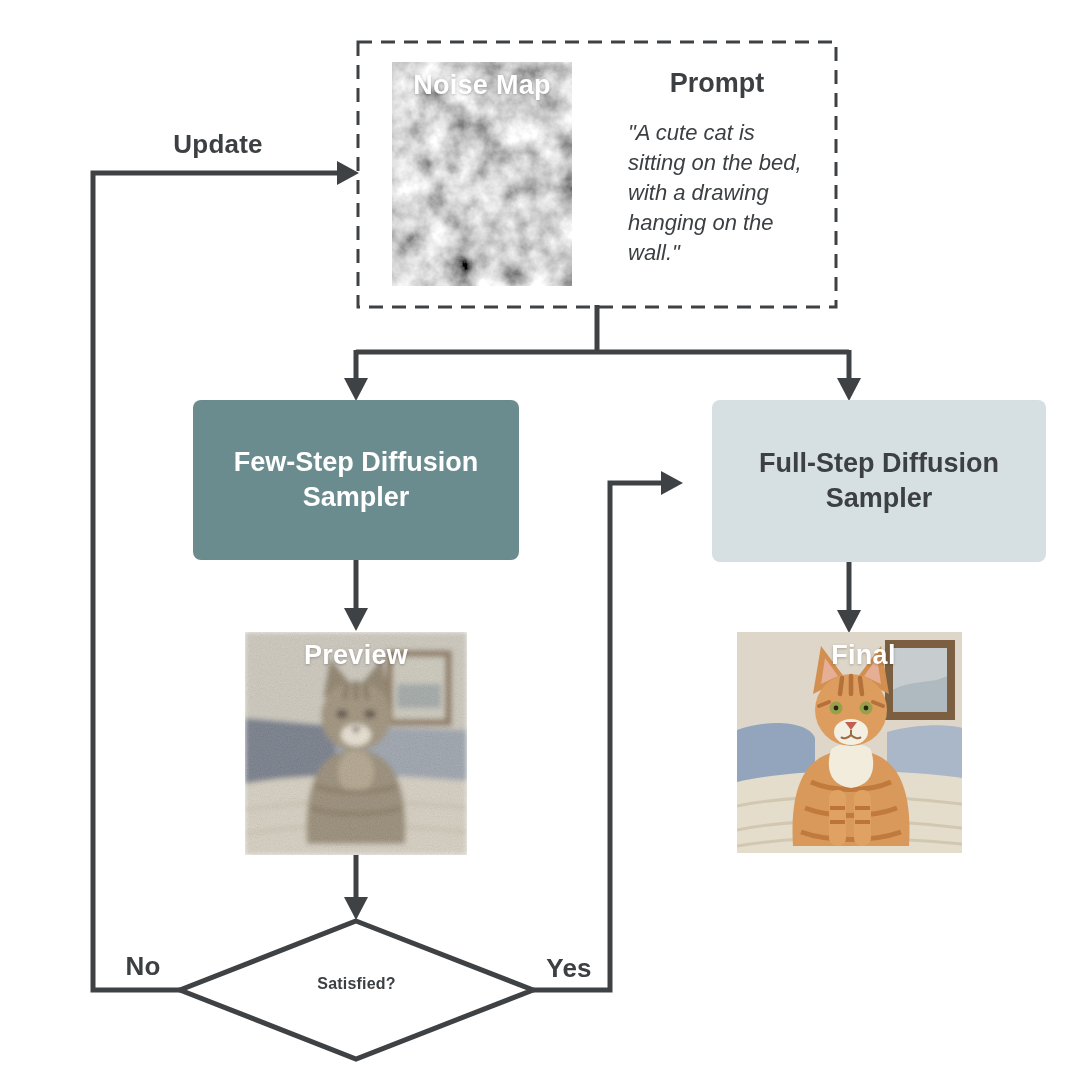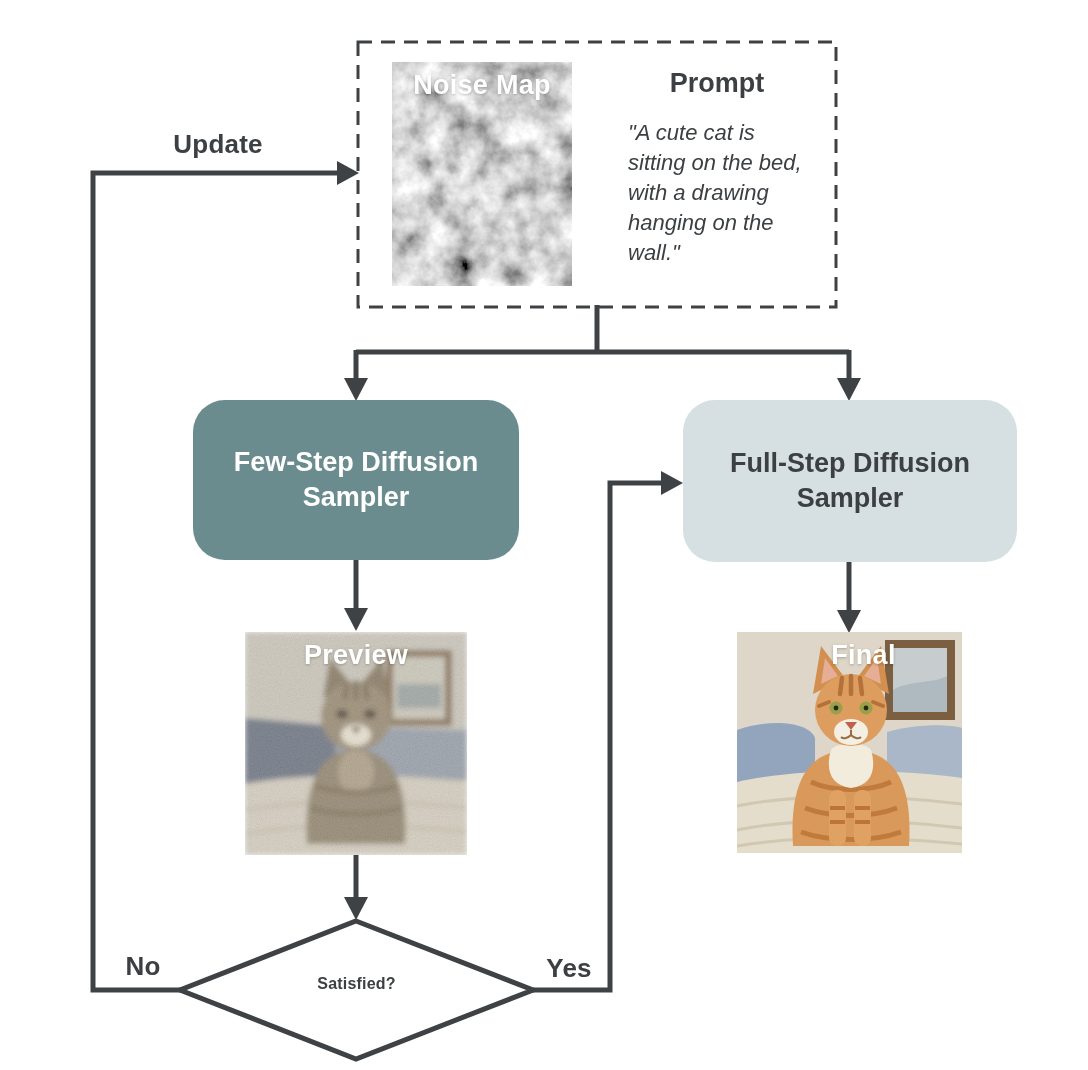--- a/index.html
+++ b/index.html
@@ -11,25 +11,25 @@
   .abs{position:absolute;}
   .flow-label{font-weight:bold;font-size:26px;color:#3c4043;text-align:center;letter-spacing:.2px;}
   .img-frame{position:absolute;overflow:hidden;}
   .img-frame svg{display:block;}
   .img-label{
     position:absolute;top:8px;left:0;width:100%;text-align:center;
     color:#ffffff;font-weight:bold;font-size:27px;letter-spacing:.3px;
     text-shadow:0 1px 3px rgba(0,0,0,.25);
   }
   .sampler-box{
-    position:absolute;border-radius:32px;display:flex;align-items:center;justify-content:center;
+    position:absolute;border-radius:8px;display:flex;align-items:center;justify-content:center;
     text-align:center;font-weight:bold;font-size:27px;line-height:1.3;padding:0 28px;box-sizing:border-box;
   }
   .sampler-few{left:193px;top:400px;width:326px;height:160px;background:#6b8c8e;color:#ffffff;}
-  .sampler-full{left:683px;top:400px;width:334px;height:162px;background:#d6dfe1;color:#3c4043;}
+  .sampler-full{left:712px;top:400px;width:334px;height:162px;background:#d6dfe1;color:#3c4043;}
   .prompt-title{left:622px;top:68px;width:190px;font-size:27px;font-weight:bold;text-align:center;}
   .prompt-body{
     left:628px;top:118px;width:205px;font-style:italic;font-size:22px;line-height:1.36;
     white-space:pre-line;text-align:left;color:#3c4043;
   }
   .update-label{left:150px;top:129px;width:136px;}
   .no-label{left:110px;top:951px;width:66px;text-align:center;}
   .yes-label{left:536px;top:953px;width:66px;}
   .satisfied-label{left:256px;top:975px;width:201px;font-size:16px;}
 </style>

